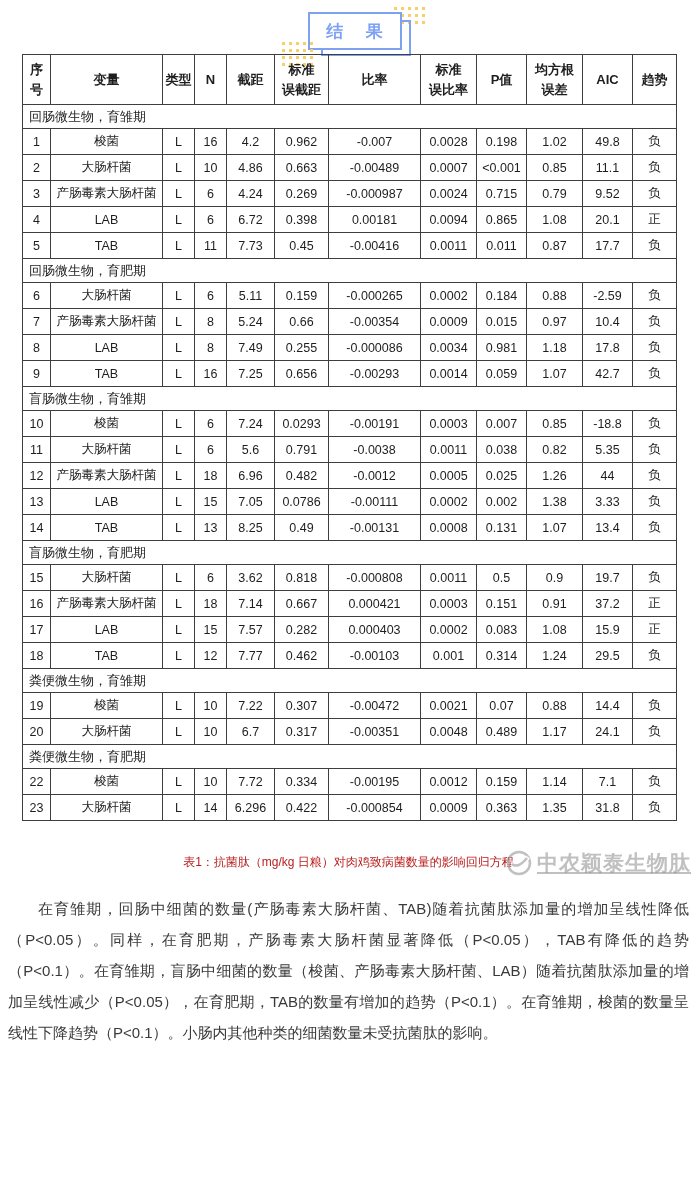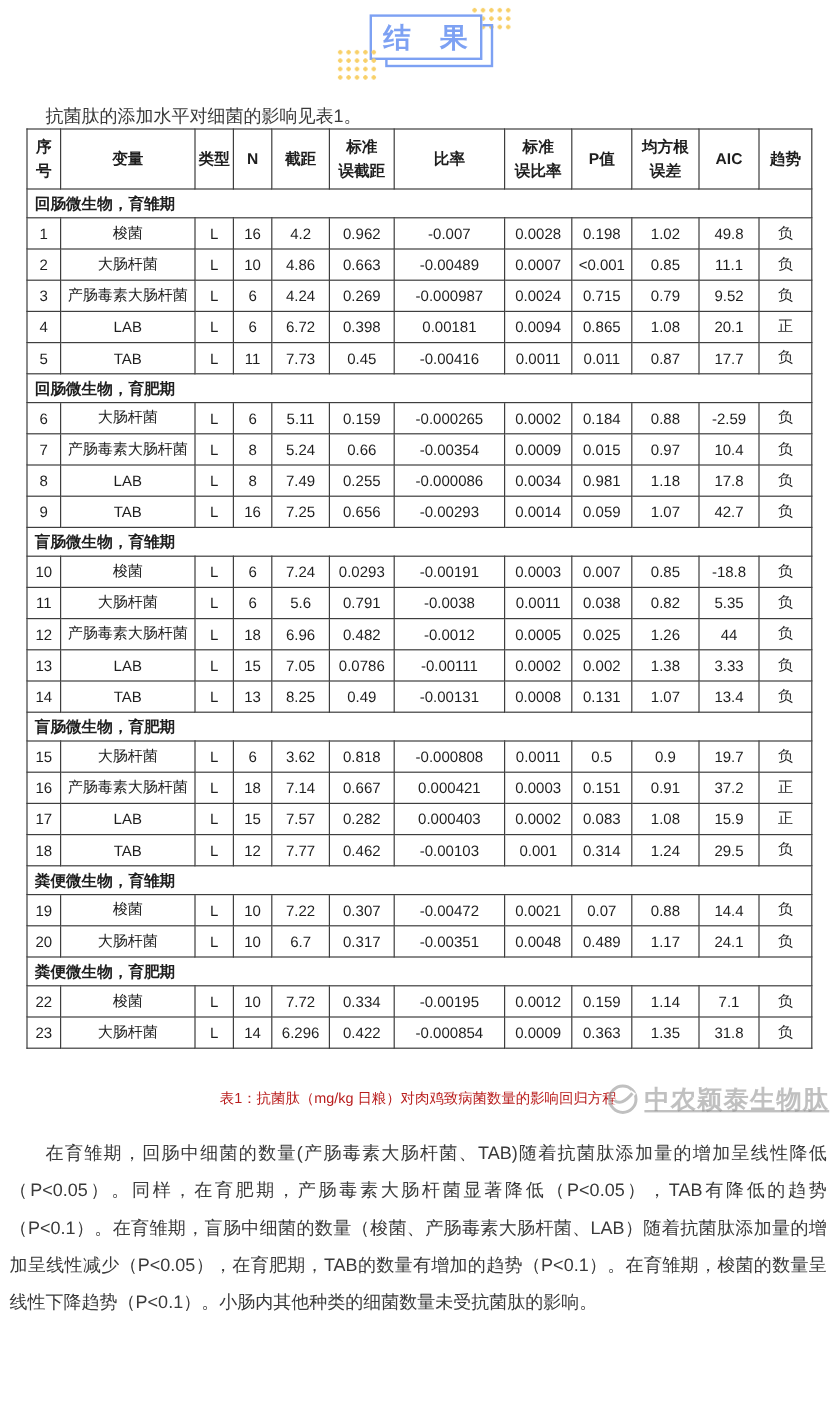--- a/index.html
+++ b/index.html
@@ -12,37 +12,37 @@
   *{box-sizing:border-box;margin:0;padding:0;}
   html,body{background:#ffffff;}
   body{font-family:"Liberation Sans","DejaVu Sans",sans-serif;color:var(--text-dark);}
   .page{position:relative;width:697px;height:1182px;background:#fff;overflow:hidden;}
 
   
   .badge-wrap{position:relative;width:94px;height:42px;margin:12px auto 0;left:6px;}
   .badge-outer{position:absolute;left:13px;top:8px;width:90px;height:36px;border:2px solid var(--accent-blue);background:transparent;}
   .badge-inner{position:absolute;left:0;top:0;width:94px;height:38px;border:2px solid var(--accent-blue);background:#fff;
     display:flex;align-items:center;justify-content:center;color:var(--accent-blue);
-    font-size:23px;font-weight:bold;letter-spacing:9px;text-indent:9px;}
+    font-size:17px;font-weight:bold;letter-spacing:9px;text-indent:9px;}
   .dots{position:absolute;background-image:radial-gradient(var(--dot-yellow) 1.7px,rgba(0,0,0,0) 1.8px);background-size:7px 7px;}
   .dots-tr{width:34px;height:21px;right:-24px;top:-7px;}
   .dots-bl{width:34px;height:27px;left:-28px;bottom:-13px;}
 
   
   .intro{margin:34px 8px 0;text-indent:2em;font-size:15px;color:#3a3a3a;}
 
   
   .table-zone{position:relative;}
   table.results{border-collapse:collapse;margin-left:22px;width:654px;table-layout:fixed;
     border:1px solid var(--table-border);}
   table.results th,table.results td{border:1px solid var(--table-border);text-align:center;
     font-size:12.5px;color:#1e1e1e;padding:1px 2px;overflow:hidden;}
   table.results th{font-weight:bold;font-size:13px;white-space:pre-line;height:50px;line-height:1.5;}
   table.results td{height:26px;}
-  table.results tr.section-row td{height:24px;text-align:left;padding-left:6px;font-weight:bold;font-size:13px;}
+  table.results tr.section-row td{height:24px;text-align:left;padding-left:6px;font-weight:normal;font-size:13px;}
   .watermark{position:absolute;right:6px;top:794px;display:flex;align-items:center;gap:3px;
     color:var(--watermark);font-size:21px;font-weight:bold;letter-spacing:1px;pointer-events:none;text-decoration:underline;}
   .watermark svg{display:block;}
 
   
   .caption{margin-top:33px;text-align:center;font-size:12px;color:#b91c1c;}
   .body-para{margin:22px 8px 0;font-size:15px;line-height:31px;color:#3a3a3a;
     text-align:justify;text-indent:2em;}
 </style>
 </head>
@@ -50,21 +50,20 @@
 
 <div class="page">
 
   <div class="badge-wrap">
     <div class="dots dots-tr"></div>
     <div class="badge-outer"></div>
     <div class="badge-inner">结 果</div>
     <div class="dots dots-bl"></div>
   </div>
 
-  <p class="intro">抗菌肽的添加水平对细菌的影响见表1。</p>
 
   <div class="table-zone">
     <table class="results">
       <colgroup>
         <col style="width:28px">
           <col style="width:112px">
           <col style="width:32px">
           <col style="width:32px">
         <col style="width:48px">
           <col style="width:54px">

